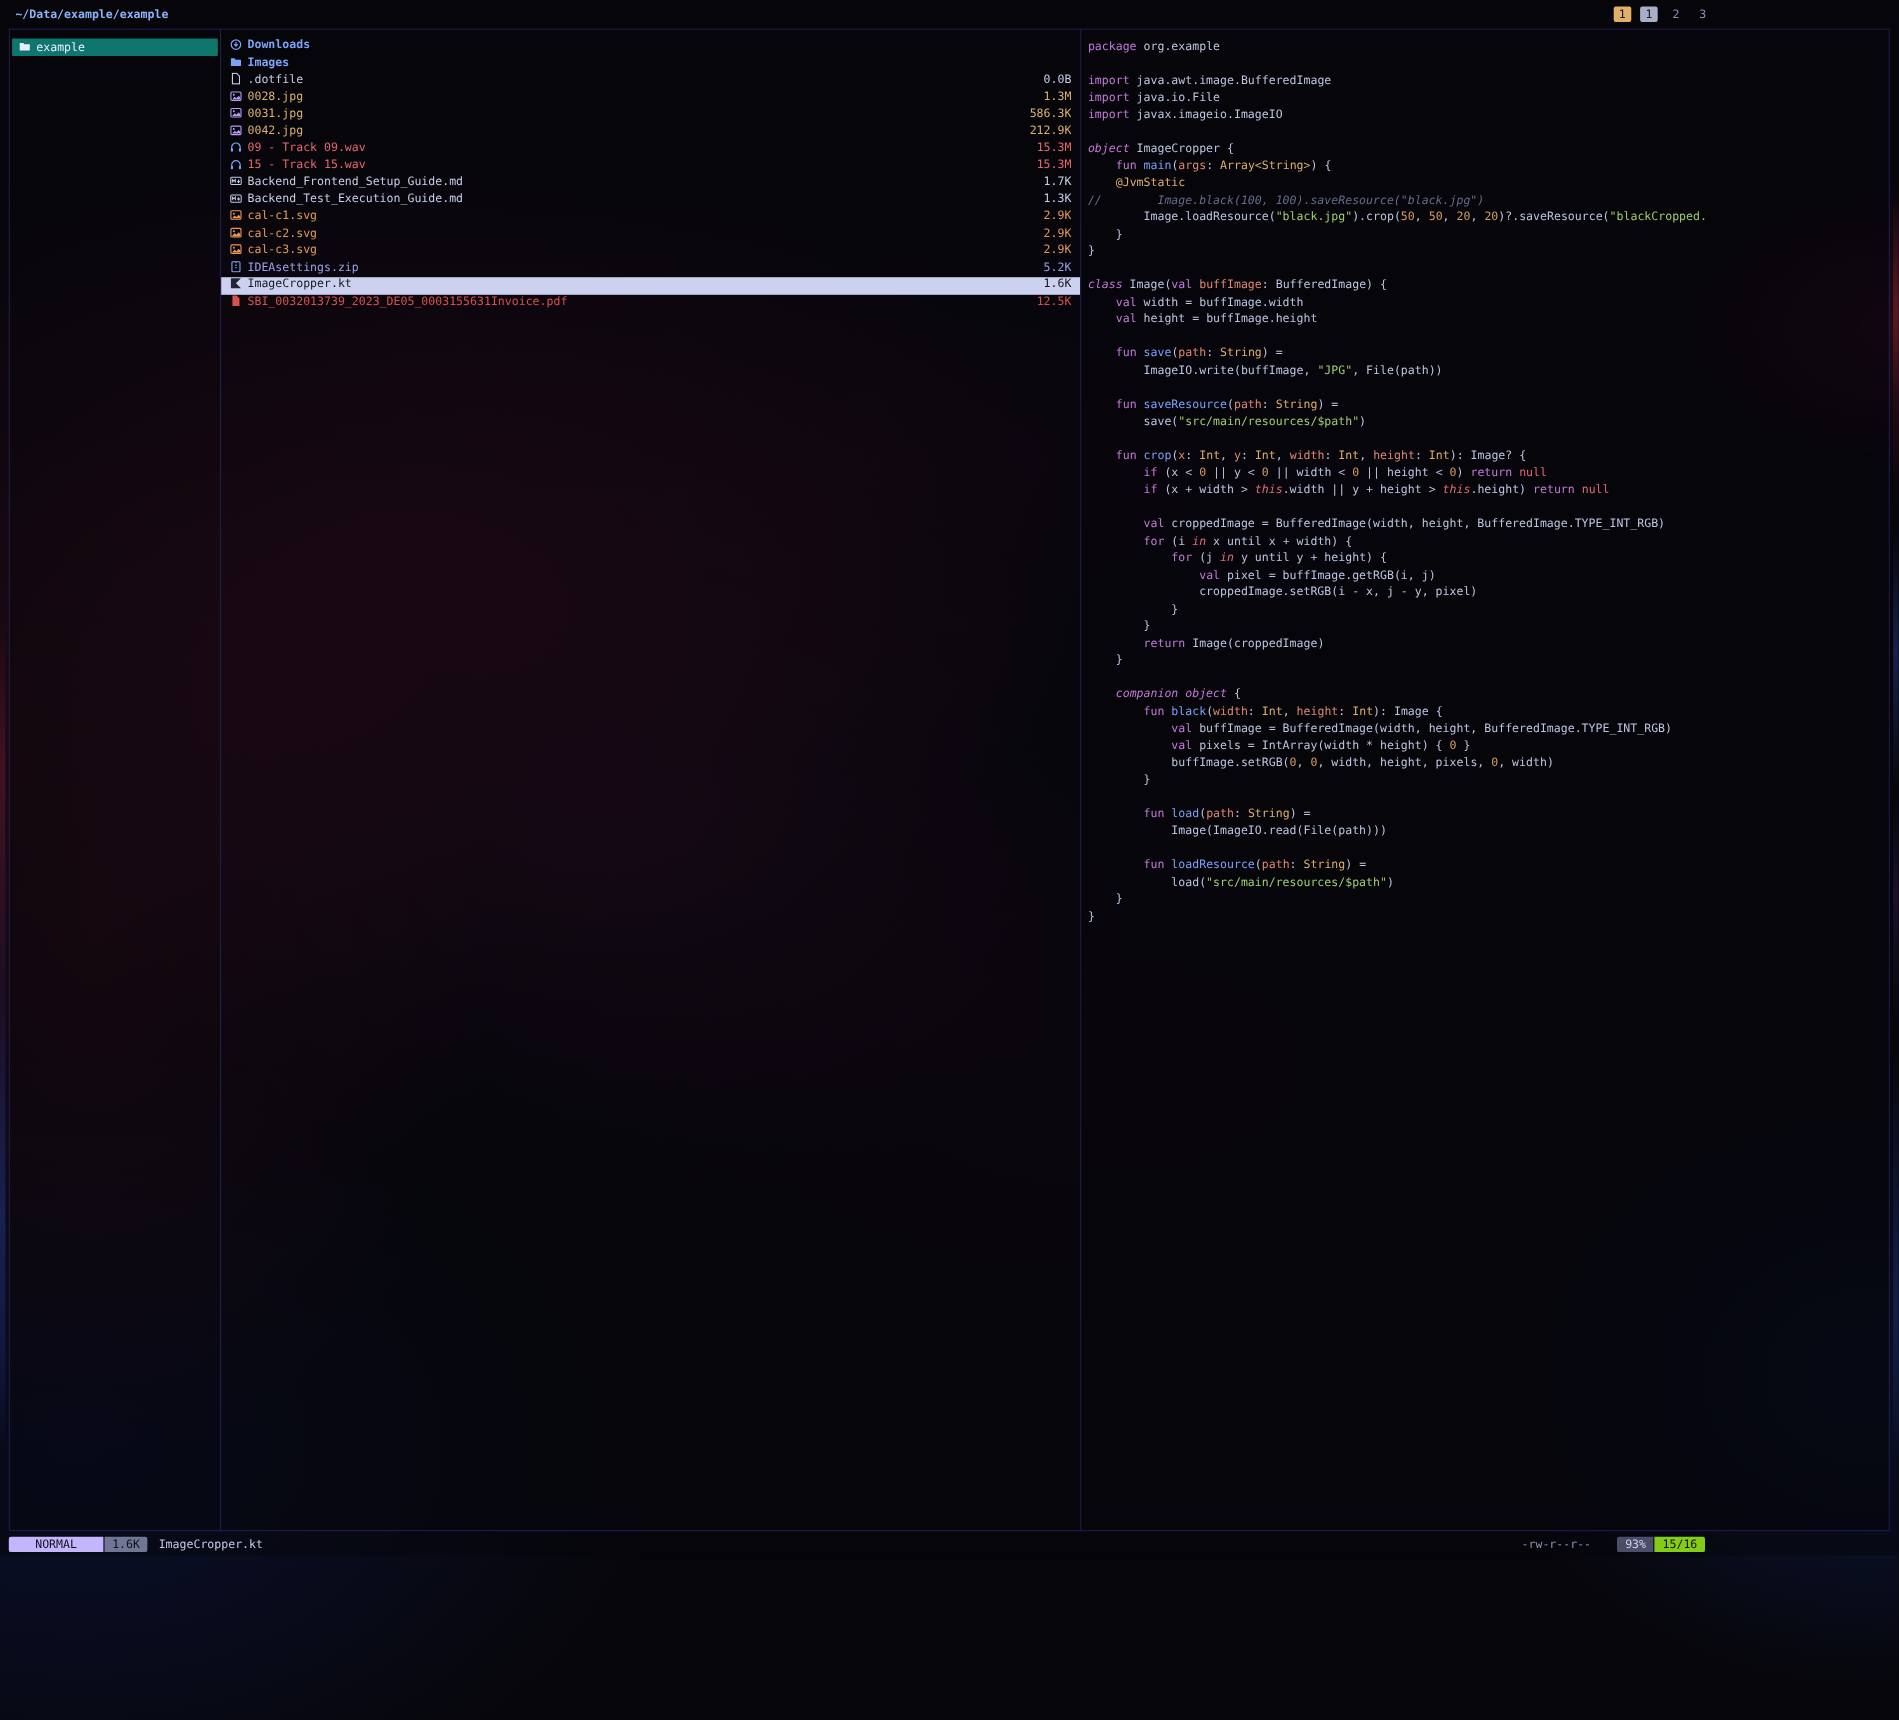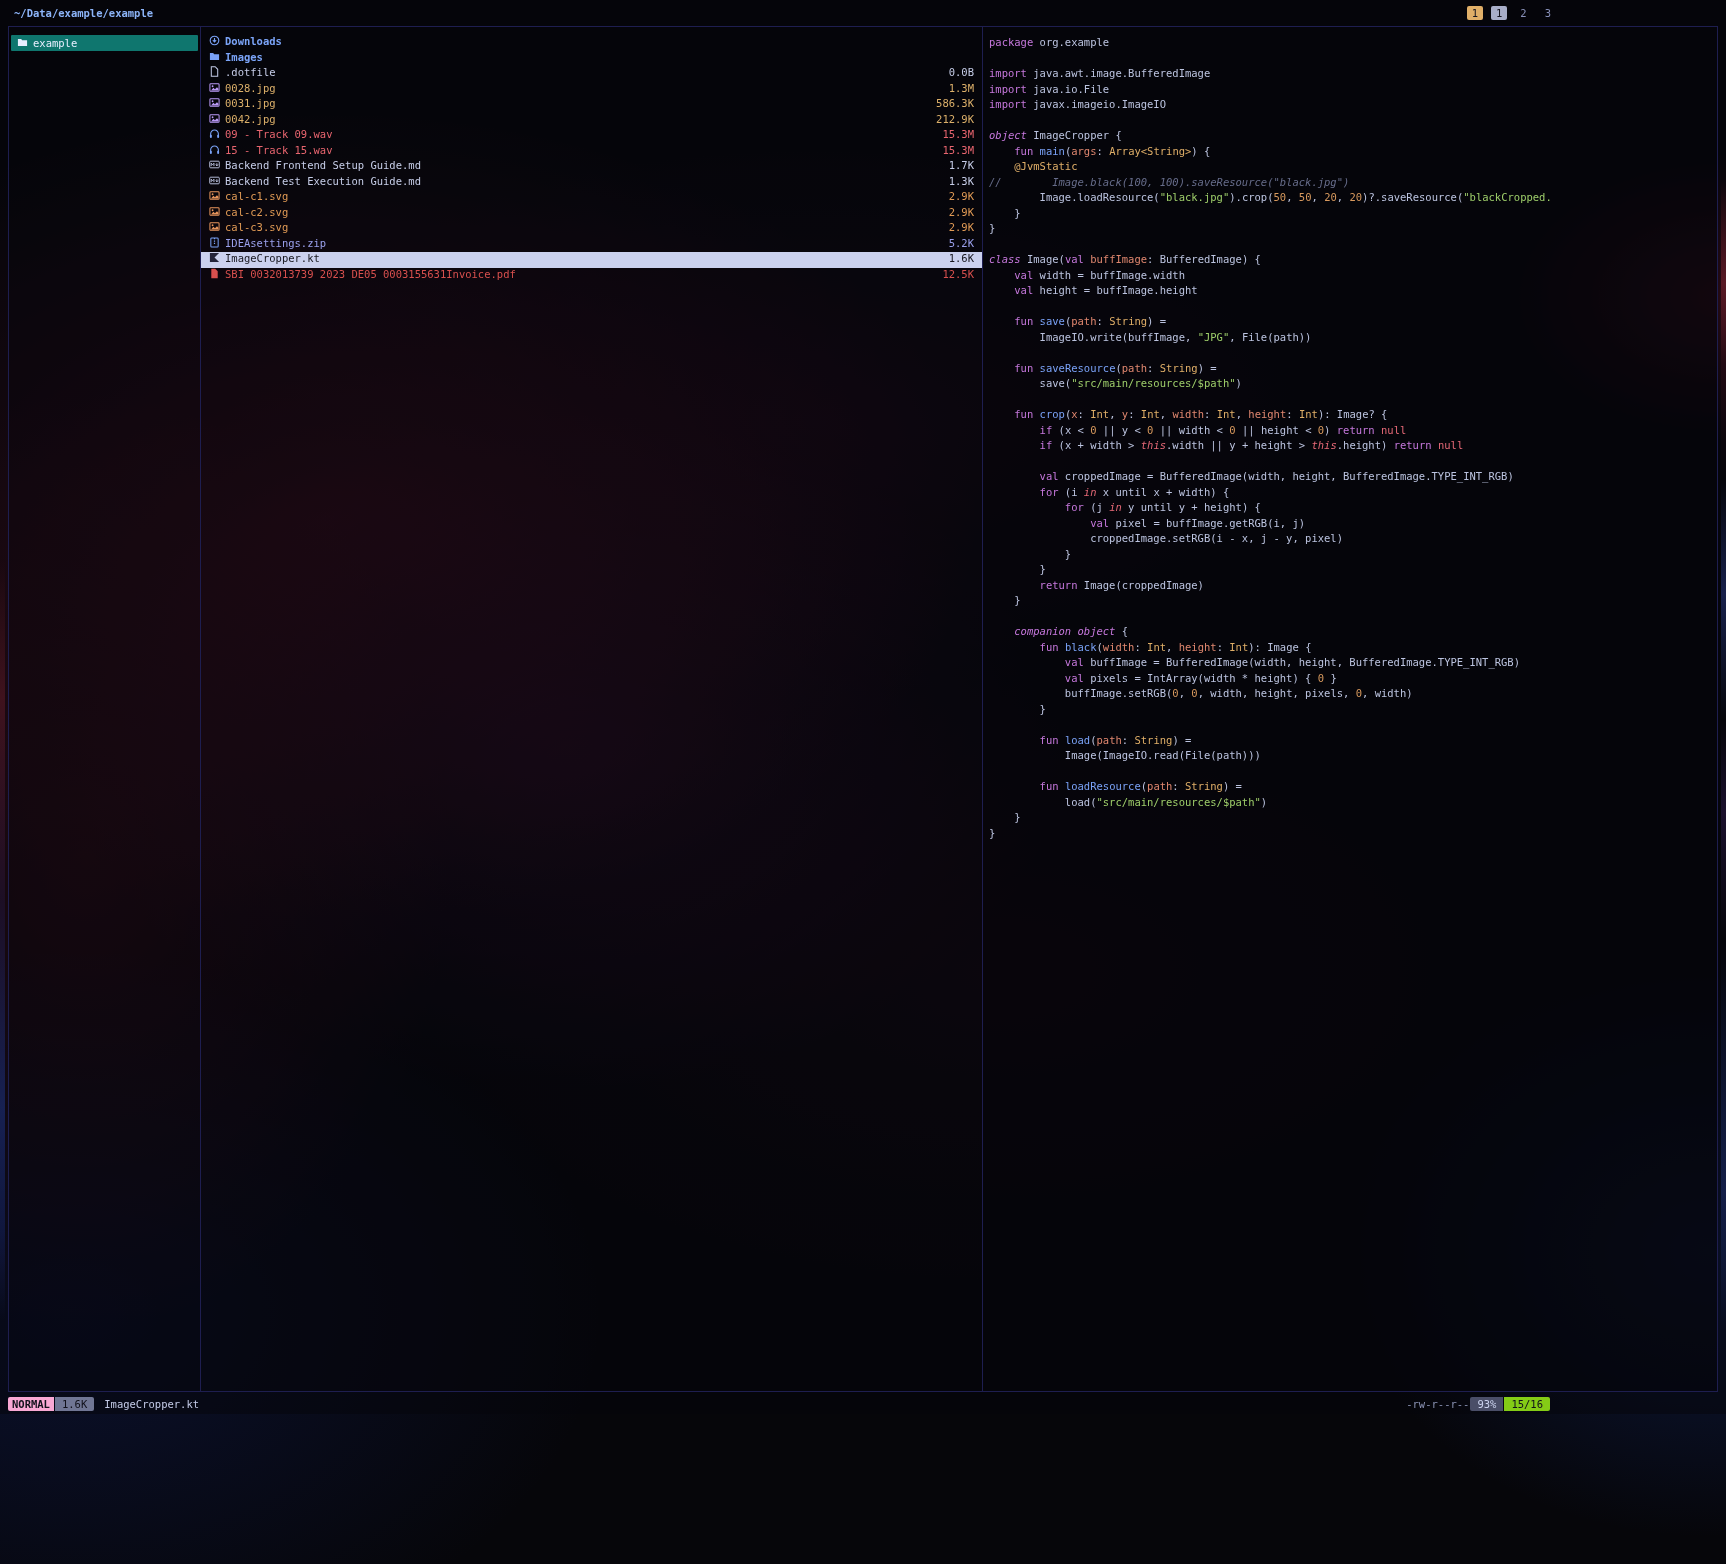--- a/index.html
+++ b/index.html
@@ -69,25 +69,25 @@
   .t-nul{color:#e46876}
   .t-fn{color:#7aa2f7}
   .t-typ{color:#e0af68}
   .t-str{color:#9ece6a}
   .t-num{color:#d99a5e}
   .t-cmt{color:#666c8a;font-style:italic}
   .t-prm{color:#e0876f}
   .t-ann{color:#e0af68}
 
   .statusbar{position:absolute;left:8px;top:1395px;width:1710px;height:17px;display:flex;align-items:center;z-index:3}
-  .seg-mode{background:#f9a8d4;color:#11111b;font-weight:bold;padding:1px 4px;border-radius:2px 0 0 2px}
+  .seg-mode{background:#c4b5fd;color:#11111b;font-weight:normal;padding:1px 24px;border-radius:2px 0 0 2px}
   .seg-size{background:#707694;color:#11111b;padding:1px 7px;margin-left:1px;border-radius:0 2px 2px 0}
   .seg-name{margin-left:10px;color:#c4cbe8}
   .sb-right{margin-left:auto;display:flex;align-items:center;padding-right:168px}
-  .seg-perm{color:#8b93b5;margin-right:1px}
+  .seg-perm{color:#8b93b5;margin-right:24px}
   .seg-pct{background:#4a4e68;color:#cdd4f0;padding:1px 7px;border-radius:2px 0 0 2px}
   .seg-pos{background:#84cc16;color:#11111b;padding:1px 7px;margin-left:1px;border-radius:0 2px 2px 0}
 </style>
 </head>
 <body>
 
 <div class="edgeL"></div>
 <div class="edgeR"></div>
 <div class="term"></div>
 

